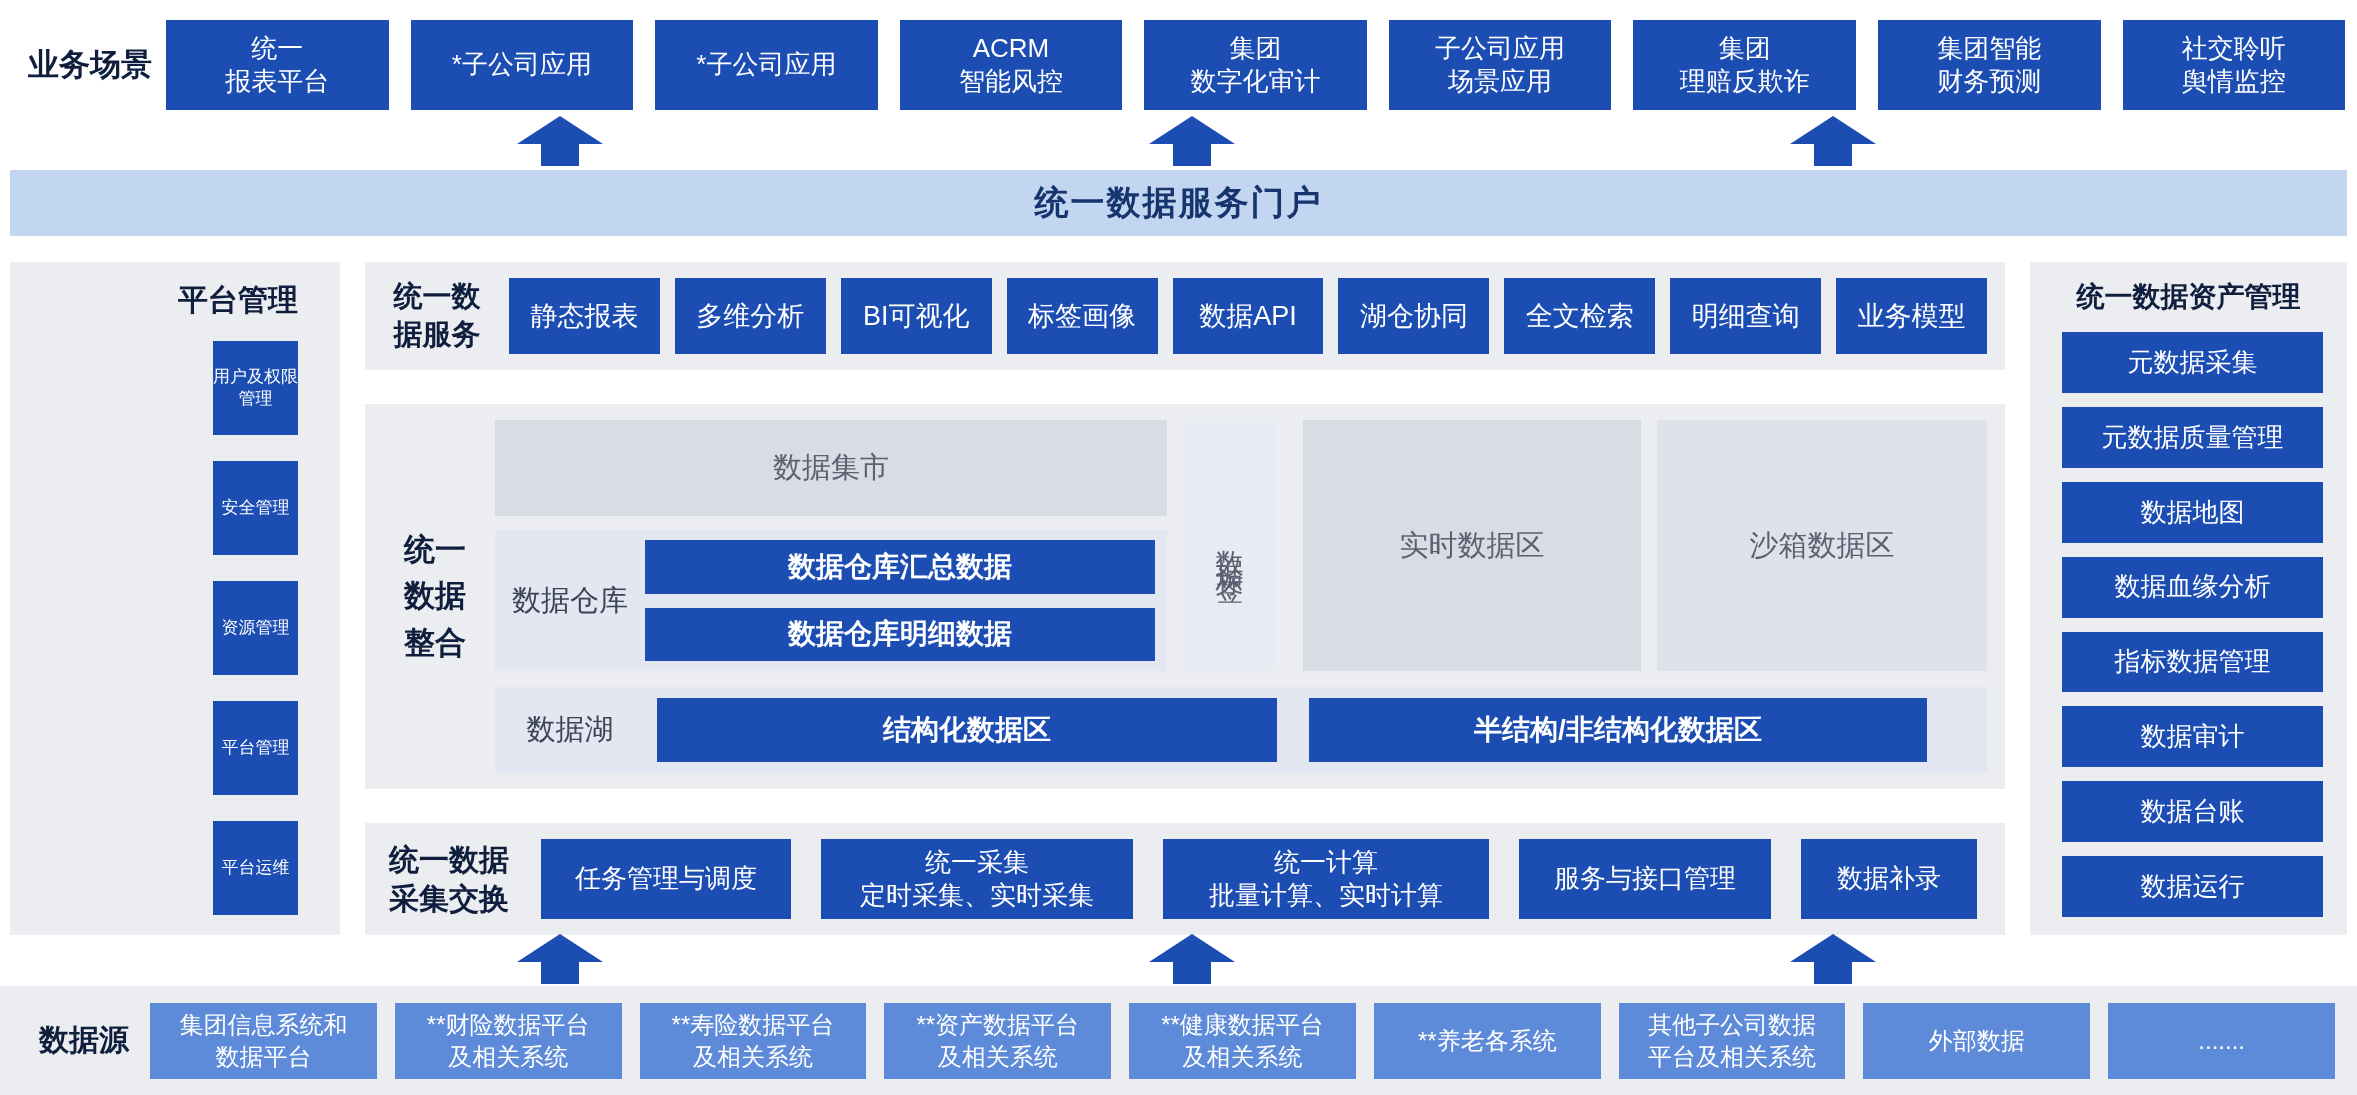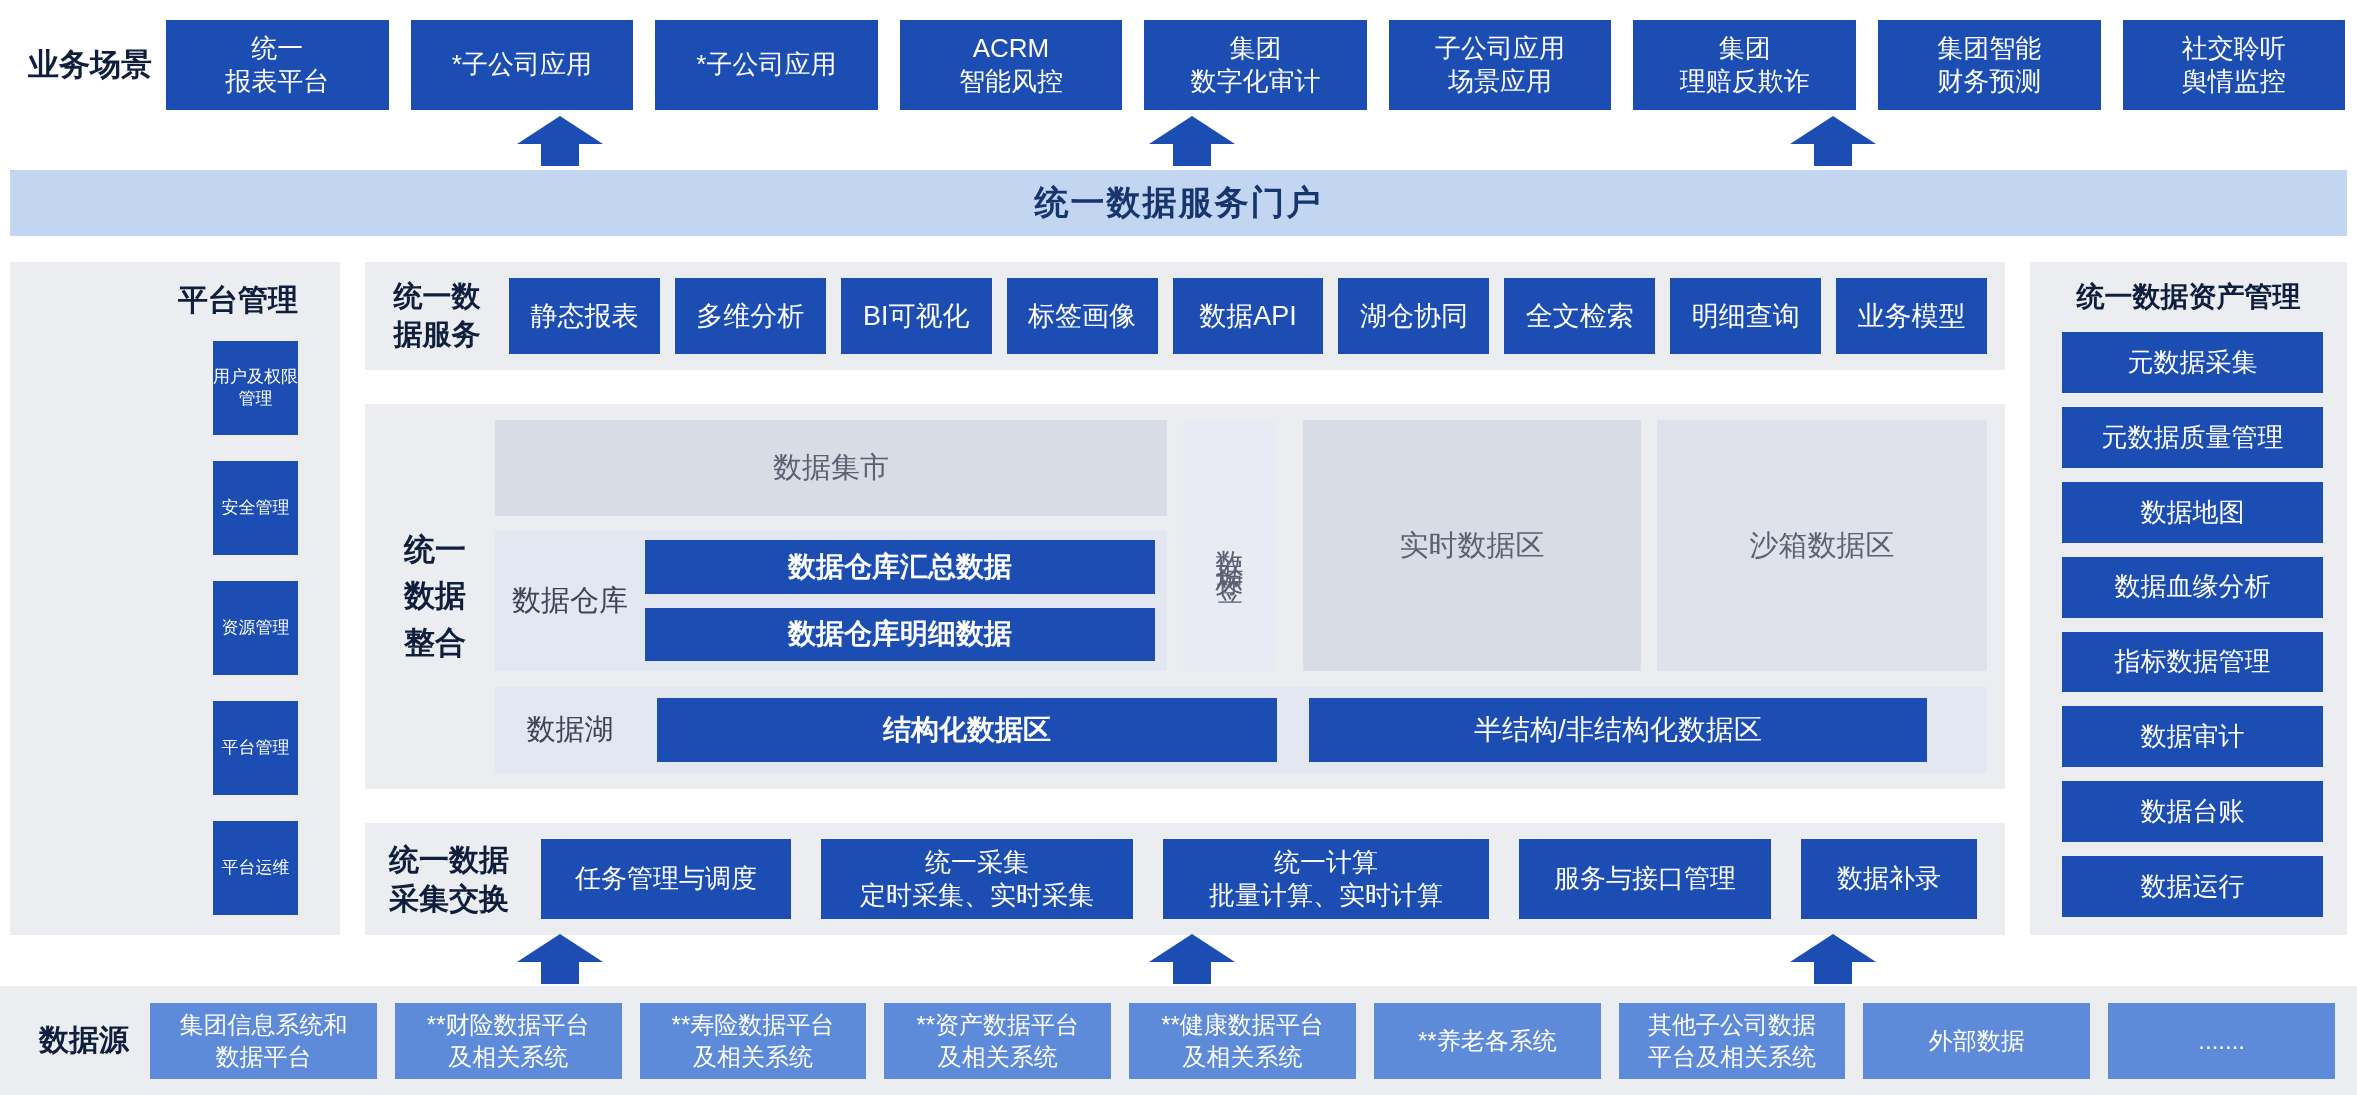--- a/index.html
+++ b/index.html
@@ -82,21 +82,21 @@
   .warehouse-boxes { flex:1; display:flex; flex-direction:column; gap:14px; }
   .warehouse-boxes .blue-box { flex:1; font-size:28px; font-weight:bold; }
   .tags-box { width:92px; flex:none; background:var(--tags-gray); color:var(--gray-text);
     display:flex; align-items:center; justify-content:center; writing-mode:vertical-lr;
     font-size:28px; letter-spacing:9px; }
   .realtime { width:338px; flex:none; margin-left:12px; }
   .sandbox { flex:1; background:#dfe2ea;text-align:right; }
   .lake-strip { height:86px; flex:none; background:var(--strip-gray); display:flex; align-items:stretch; padding:11px 0; }
   .lake-label { width:150px; flex:none; display:flex; align-items:center; justify-content:center; font-size:29px; color:#3d4454; }
   .lake-structured { width:620px; flex:none; margin-left:12px; font-size:28px; font-weight:bold; }
-  .lake-unstructured { flex:1; margin-left:32px; margin-right:60px; font-size:28px; font-weight:normal; }
+  .lake-unstructured { flex:1; margin-left:32px; margin-right:60px; font-size:28px; font-weight:bold; }
 
   .collection-panel { height:112px; background:var(--panel-gray); display:flex; align-items:center; padding:16px 18px; gap:26px; }
   .collection-panel .section-label { width:132px; flex:none; font-size:30px; line-height:1.3; }
   .collection-items { flex:1; height:100%; display:flex; gap:30px; }
   .collection-items .blue-box { font-size:26px; }
   .cw1 { width:250px; } .cw2 { width:312px; } .cw3 { width:326px; } .cw4 { width:252px; } .cw5 { width:176px; }
 
   
   .right-panel { position:absolute; left:2030px; top:262px; width:317px; height:673px;
     background:var(--panel-gray); display:flex; flex-direction:column; padding:16px 24px 18px; }

